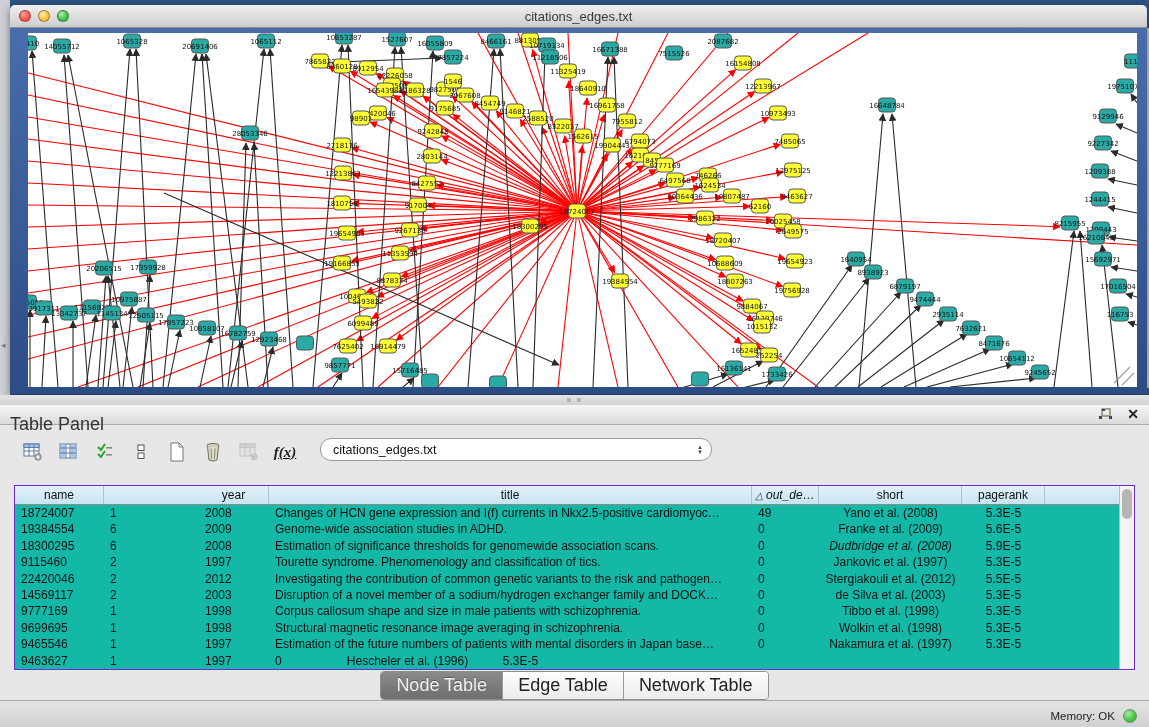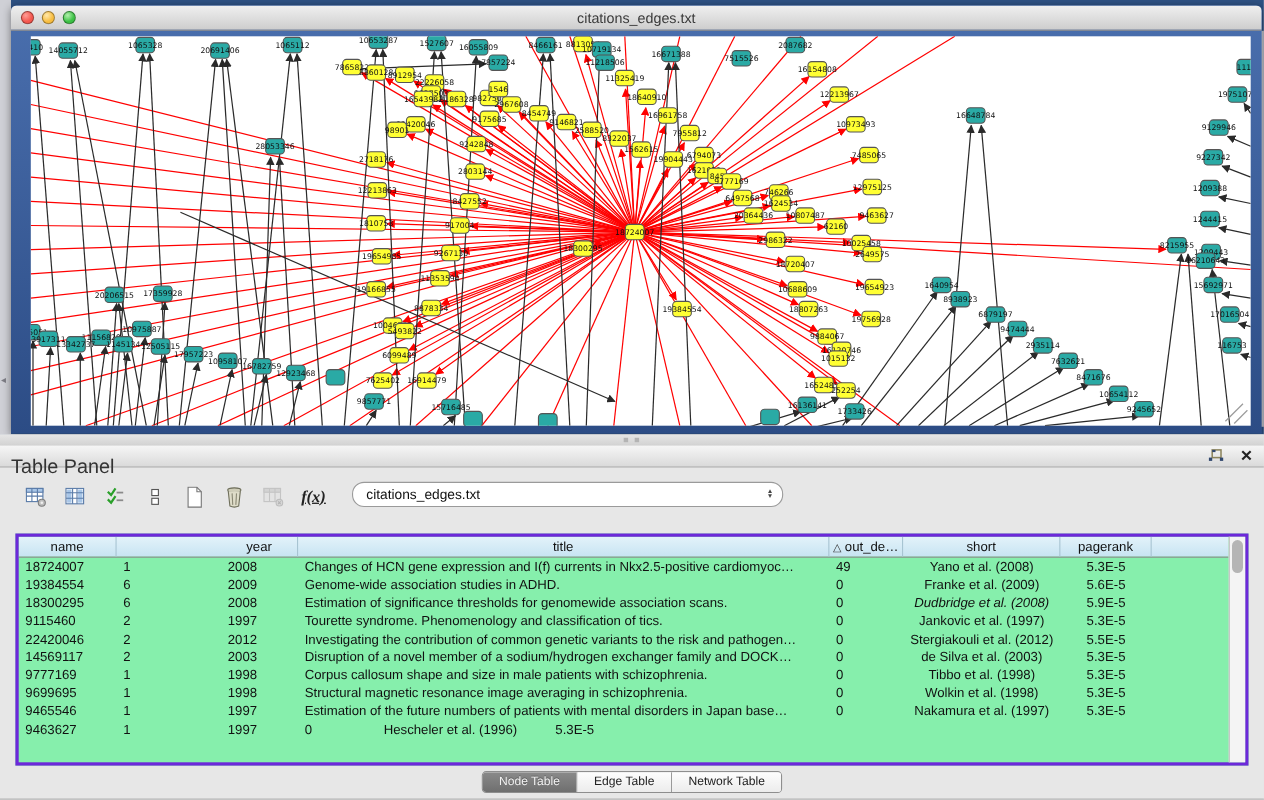--- a/index.html
+++ b/index.html
@@ -42,36 +42,36 @@
 
   .toolbar { height:56px; padding:13px 0 0 20px; display:flex; align-items:flex-start; }
   .tool-btn { width:26px; height:28px; margin-right:10px; display:flex; align-items:center; justify-content:center; cursor:pointer;text-decoration:underline; }
   .tool-btn.disabled { opacity:.45; cursor:default; }
   .fx-label { font-family:"Liberation Serif", serif; font-style:italic; font-weight:bold; font-size:15px; color:#222; }
   .combo { margin-left:12px; width:392px; height:23px; background:#fff; border:1px solid #9a9a9a; border-radius:11px;
     display:flex; align-items:center; padding:0 8px 0 12px; font-size:12.5px; color:#111; cursor:pointer; }
   .combo .cspace { flex:1; }
   .combo .stepper { display:flex; flex-direction:column; line-height:5px; font-size:6px; color:#444; }
 
-  .table-wrap { margin:4px 14px 0 14px; height:211px; background:#86efac; border:3px solid #6d28d9; display:flex; }
+  .table-wrap { margin:4px 14px 0 14px; height:185px; background:#14b8a6; border:1px solid #6d28d9; display:flex; }
   .grid { flex:1; overflow:hidden; }
   .thead { display:flex; height:19px; border-bottom:1px solid #8a8a8a; background:linear-gradient(#e3f2fa,#c7e4f2); }
   .th { font-size:12px; color:#111; text-align:center; line-height:19px; border-right:1px solid #a7c4d2;
     overflow:hidden; white-space:nowrap; cursor:pointer; }
   .th .sort { font-size:10px; margin-right:3px; color:#333; }
   .trow { display:flex; height:16.4px; }
   .td { font-size:12px; color:#111; line-height:16.4px; padding:0 0 0 6px; overflow:hidden; white-space:nowrap; }
   .td.center { text-align:center; padding:0; }
   .vscroll { width:15px; background:#f4f4f4; border-left:1px solid #bcbcbc; position:relative; }
   .vscroll .thumb { position:absolute; left:2px; top:3px; width:10px; height:30px; background:#b5b5b5; border-radius:5px; }
 
   .tabbar { height:30px; display:flex; align-items:center; justify-content:center; }
   .segmented { display:flex; border:1px solid #8e8e8e; border-radius:4px; overflow:hidden; background:#f8f8f8;
     box-shadow:inset 0 1px 0 rgba(255,255,255,.7); }
-  .segment { padding:3px 15px; font-size:11px; color:#222; border-right:1px solid #9a9a9a; cursor:pointer;
+  .segment { padding:3px 15px; font-size:18px; color:#222; border-right:1px solid #9a9a9a; cursor:pointer;
     background:linear-gradient(#fdfdfd,#ececec); }
   .segment:last-child { border-right:none; }
   .segment.active { background:linear-gradient(#8a8a8a,#6f6f6f); color:#f2f2f2; text-shadow:0 -1px 0 rgba(0,0,0,.3); }
 
   .statusbar { height:31px; background:linear-gradient(#e4e4e4,#cecece); border-top:1px solid #a8a8a8;
     display:flex; align-items:center; justify-content:flex-end; padding-right:12px; }
   .mem-label { font-size:11.5px; color:#222; margin-right:8px; }
   .mem-dot { width:14px; height:14px; border-radius:50%; background:radial-gradient(circle at 35% 30%, #a6e8a0, #3fbf3b 65%);
     border:1px solid #6f8f6f; }
 </style>
@@ -645,21 +645,21 @@
     </div>
   </div>
 
   <div class="table-wrap">
     <div class="grid">
       <div class="thead" id="thead">
           <div class="th" style="width: 89px;">name</div>
           <div class="th" style="width: 95px; margin-top: 21px;">in_degree</div>
           <div class="th" style="width: 70px;">year</div>
           <div class="th" style="width: 483px;">title</div>
-          <div class="th" style="width: 67px;"><span class="sort">△</span>out_de…</div>
+          <div class="th" style="width: 67px; font-style: italic;"><span class="sort">△</span>out_de…</div>
           <div class="th" style="width: 143px;">short</div>
           <div class="th" style="width: 83px;">pagerank</div>
           <div class="th" style="flex: 1 1 0%; border-right: none;"></div>
         </div>
       <div id="tbody">
           <div class="trow">
             <div class="td" style="width: 89px;">18724007</div>
             <div class="td" style="width: 95px;">1</div>
             <div class="td" style="width: 70px;">2008</div>
             <div class="td" style="width: 483px;">Changes of HCN gene expression and I(f) currents in Nkx2.5-positive cardiomyoc…</div>

